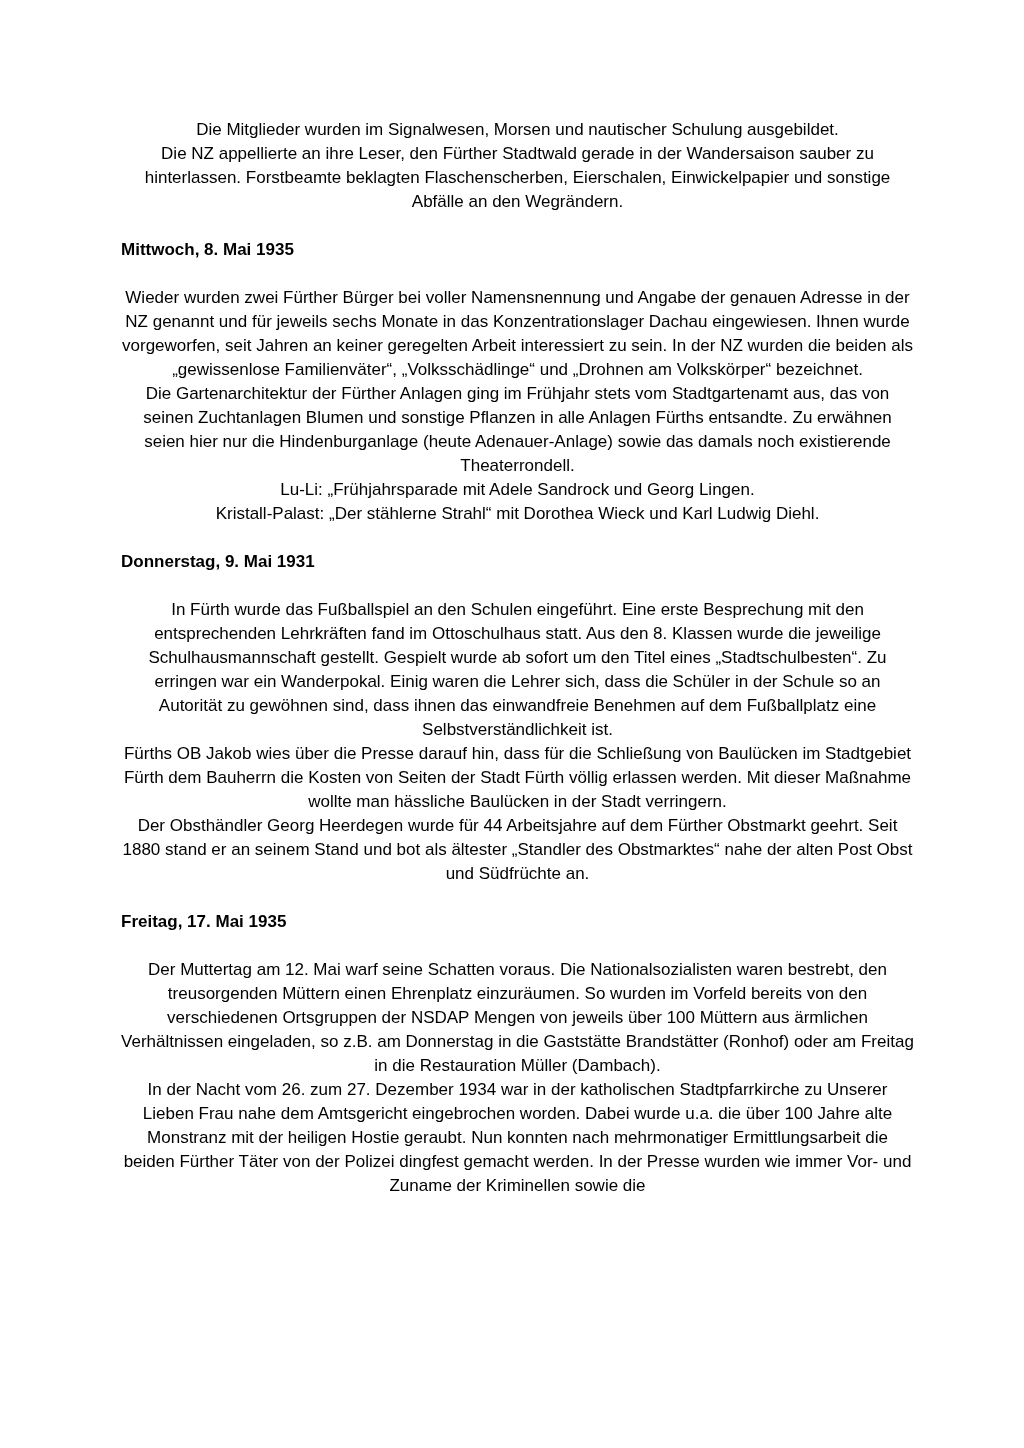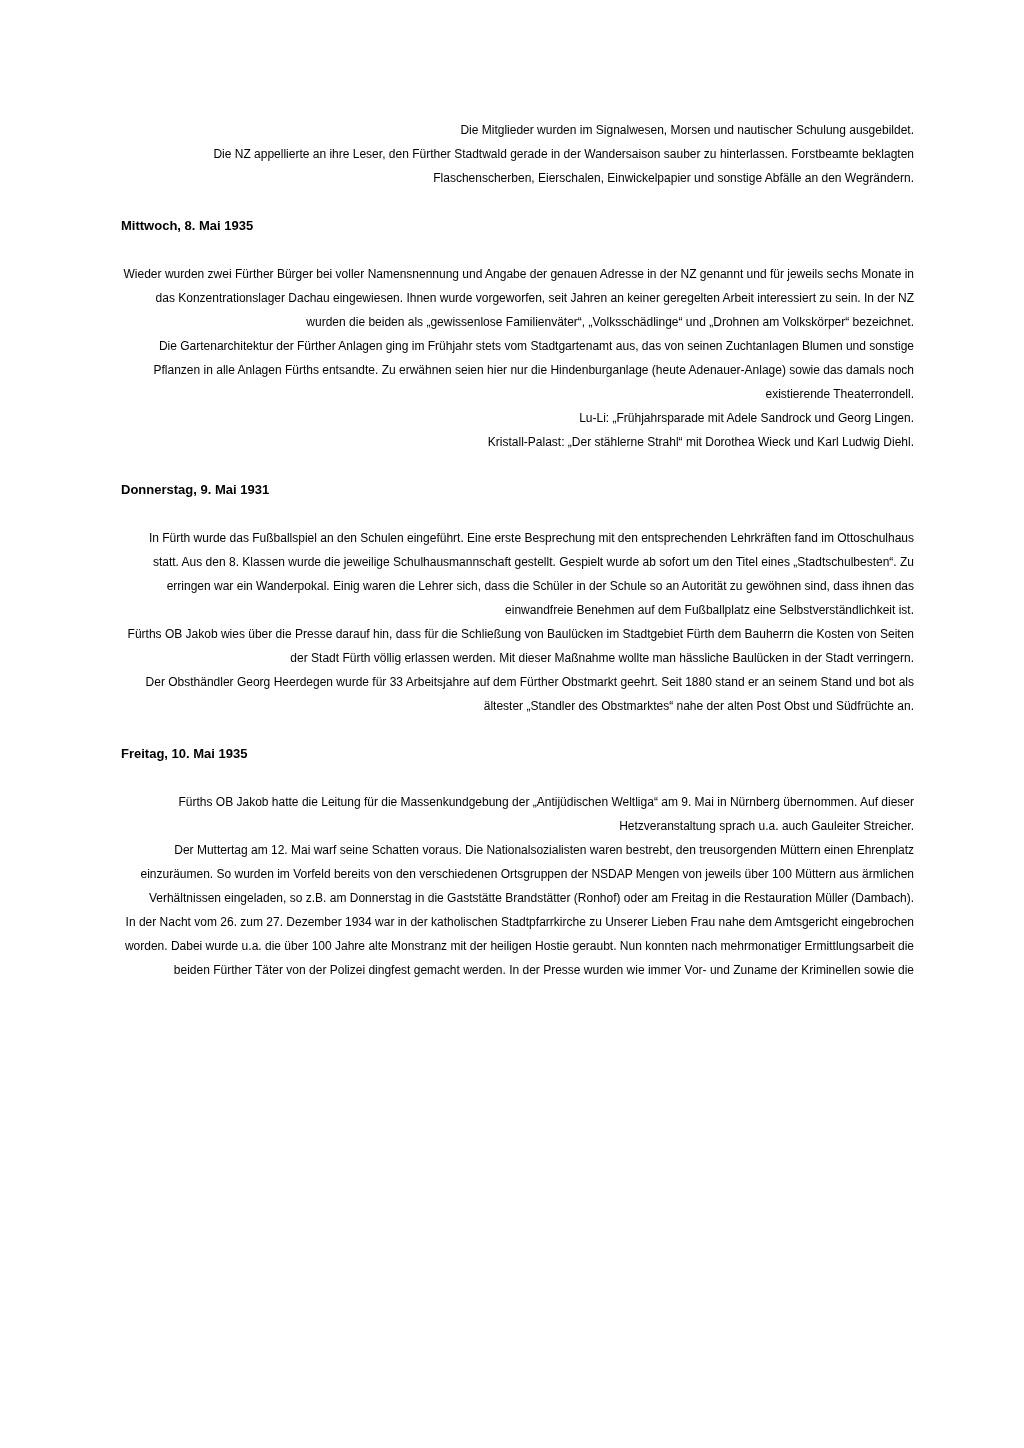--- a/index.html
+++ b/index.html
@@ -15,28 +15,28 @@
     color: #000000;
   }
   .page {
     position: absolute;
     left: 121px;
     top: 118px;
     width: 793px;
   }
   .page p {
     margin: 0;
-    font-size: 12px;
+    font-size: 17px;
     line-height: 24px;
     color: #000000;
-    text-align: right;
+    text-align: center;
   }
   .page h2 {
     margin: 24px 0 24px 0;
-    font-size: 13px;
+    font-size: 17px;
     line-height: 24px;
     font-weight: bold;
     color: #000000;
   }
 </style>
 </head>
 <body>
 
 <div class="page">
 
@@ -50,26 +50,25 @@
     <p>Wieder wurden zwei Fürther Bürger bei voller Namensnennung und Angabe der genauen Adresse in der NZ genannt und für jeweils sechs Monate in das Konzentrationslager Dachau eingewiesen. Ihnen wurde vorgeworfen, seit Jahren an keiner geregelten Arbeit interessiert zu sein. In der NZ wurden die beiden als „gewissenlose Familienväter“, „Volksschädlinge“ und „Drohnen am Volkskörper“ bezeichnet.</p>
     <p>Die Gartenarchitektur der Fürther Anlagen ging im Frühjahr stets vom Stadtgartenamt aus, das von seinen Zuchtanlagen Blumen und sonstige Pflanzen in alle Anlagen Fürths entsandte. Zu erwähnen seien hier nur die Hindenburganlage (heute Adenauer-Anlage) sowie das damals noch existierende Theaterrondell.</p>
     <p>Lu-Li: „Frühjahrsparade mit Adele Sandrock und Georg Lingen.</p>
     <p>Kristall-Palast: „Der stählerne Strahl“ mit Dorothea Wieck und Karl Ludwig Diehl.</p>
   </div>
 
   <div>
     <h2>Donnerstag, 9. Mai 1931</h2>
     <p>In Fürth wurde das Fußballspiel an den Schulen eingeführt. Eine erste Besprechung mit den entsprechenden Lehrkräften fand im Ottoschulhaus statt. Aus den 8. Klassen wurde die jeweilige Schulhausmannschaft gestellt. Gespielt wurde ab sofort um den Titel eines „Stadtschulbesten“. Zu erringen war ein Wanderpokal. Einig waren die Lehrer sich, dass die Schüler in der Schule so an Autorität zu gewöhnen sind, dass ihnen das einwandfreie Benehmen auf dem Fußballplatz eine Selbstverständlichkeit ist.</p>
     <p>Fürths OB Jakob wies über die Presse darauf hin, dass für die Schließung von Baulücken im Stadtgebiet Fürth dem Bauherrn die Kosten von Seiten der Stadt Fürth völlig erlassen werden. Mit dieser Maßnahme wollte man hässliche Baulücken in der Stadt verringern.</p>
-    <p>Der Obsthändler Georg Heerdegen wurde für 33 Arbeitsjahre auf dem Fürther Obstmarkt geehrt. Seit 1880 stand er an seinem Stand und bot als ältester „Standler des Obstmarktes“ nahe der alten Post Obst und Südfrüchte an.</p>
+    <p>Der Obsthändler Georg Heerdegen wurde für 44 Arbeitsjahre auf dem Fürther Obstmarkt geehrt. Seit 1880 stand er an seinem Stand und bot als ältester „Standler des Obstmarktes“ nahe der alten Post Obst und Südfrüchte an.</p>
   </div>
 
   <div>
-    <h2>Freitag, 10. Mai 1935</h2>
-    <p>Fürths OB Jakob hatte die Leitung für die Massenkundgebung der „Antijüdischen Weltliga“ am 9. Mai in Nürnberg übernommen. Auf dieser Hetzveranstaltung sprach u.a. auch Gauleiter Streicher.</p>
+    <h2>Freitag, 17. Mai 1935</h2>
     <p>Der Muttertag am 12. Mai warf seine Schatten voraus. Die Nationalsozialisten waren bestrebt, den treusorgenden Müttern einen Ehrenplatz einzuräumen. So wurden im Vorfeld bereits von den verschiedenen Ortsgruppen der NSDAP Mengen von jeweils über 100 Müttern aus ärmlichen Verhältnissen eingeladen, so z.B. am Donnerstag in die Gaststätte Brandstätter (Ronhof) oder am Freitag in die Restauration Müller (Dambach).</p>
   </div>
 
   <div>
     <p>In der Nacht vom 26. zum 27. Dezember 1934 war in der katholischen Stadtpfarrkirche zu Unserer Lieben Frau nahe dem Amtsgericht eingebrochen worden. Dabei wurde u.a. die über 100 Jahre alte Monstranz mit der heiligen Hostie geraubt. Nun konnten nach mehrmonatiger Ermittlungsarbeit die beiden Fürther Täter von der Polizei dingfest gemacht werden. In der Presse wurden wie immer Vor- und Zuname der Kriminellen sowie die</p>
   </div>
 
 </div>
 
 </body></html>

